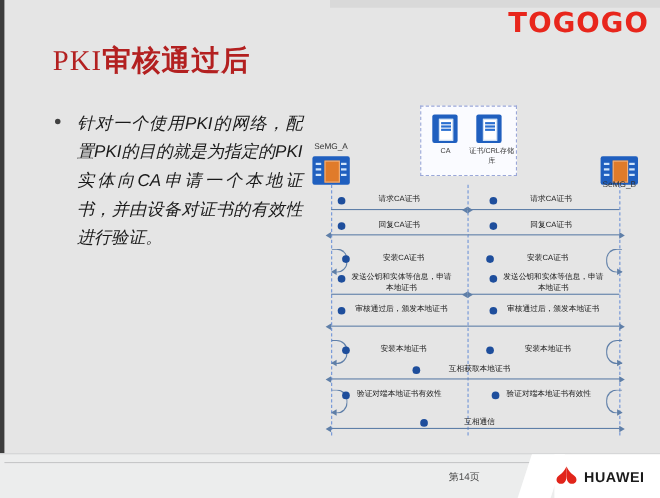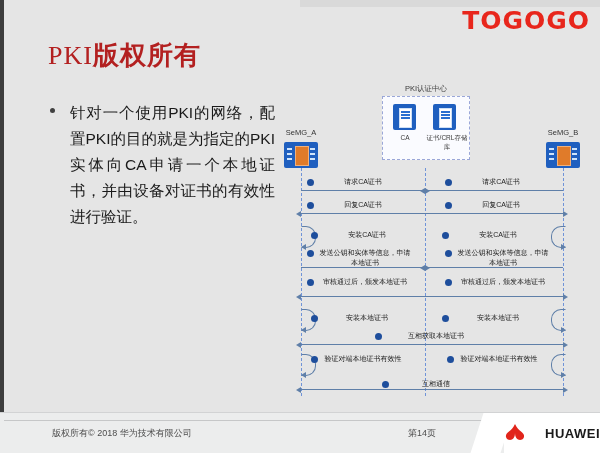--- a/index.html
+++ b/index.html
@@ -56,20 +56,21 @@
     color: #b32020;
     letter-spacing: 1px;
     white-space: nowrap;
   }
   .title b { font-weight: bold; }
 
   
   .bullet-wrap {
     position: absolute; left: 50px; top: 100px;
     width: 225px;
+    font-style: italic;
   }
   .bullet-dot {
     position: absolute; left: 0px; top: 8px;
     width: 5px; height: 5px; border-radius: 50%;
     background: #404040;
   }
   .bullet-text {
     margin-left: 20px;
     font-size: 15.5px;
     line-height: 26px;
@@ -140,21 +141,21 @@
                 23px 0 0 #cfe4fb, 23px 5px 0 #cfe4fb, 23px 10px 0 #cfe4fb;
   }
   .node.left  { left: 6px; }
   .node.right { left: 268px; }
   .node-lbl {
     position: absolute; top: 44px;
     font-size: 7.5px; color: #333;
     width: 60px; text-align: center;
   }
   .node-lbl.left  { left: -7px; }
-  .node-lbl.right { left: 255px; }
+  .node-lbl.right { left: 255px; margin-top: 35px; }
 
   
   .lifeline {
     position: absolute; top: 84px;
     width: 0; height: 228px;
     border-left: 1px dashed #6f93d8;
   }
   .lifeline.l { left: 23px; }
   .lifeline.c { left: 147px; }
   .lifeline.r { left: 285px; }
@@ -235,52 +236,51 @@
   .hw-slash {
     position: absolute; left: 477px; top: 0;
     width: 30px; height: 40px;
     background: #ffffff;
     transform: skewX(-18deg);
   }
   .hw-logo {
     position: absolute; left: 504px; top: 0;
     width: 96px; height: 40px;
     background: #ffffff;
-    display: flex; align-items: center; gap: 19px;
+    display: flex; align-items: center; gap: 5px;
   }
   .hw-mark { width: 22px; height: 20px; flex: none; }
   .hw-name {
     font-size: 13px; font-weight: bold;
     color: #1a1a1a; letter-spacing: .5px;
   }
 </style>
 </head>
 <body>
 
 <div class="slide">
 
   <div class="edge-strip"></div>
   <div class="top-grey-bar"></div>
 
   <div class="logo-block">
     <div class="logo-word">TOGOGO</div>
   </div>
 
   <div class="title">
-    <span>PKI</span><b>版权所有</b>
+    <span>PKI</span><b>审核通过后</b>
   </div>
 
   <div class="bullet-wrap">
     <div class="bullet-dot"></div>
     <div class="bullet-text">针对一个使用PKI的网络，配置PKI的目的就是为指定的PKI实体向CA申请一个本地证书，并由设备对证书的有效性进行验证。</div>
   </div>
 
   <div class="diagram">
 
-    <div class="ca-title">PKI认证中心</div>
     <div class="ca-box">
       <div class="srv a">
           <div class="inner"></div>
         </div>
       <div class="srv b">
           <div class="inner"></div>
         </div>
       <div class="ca-lbl a">CA</div>
       <div class="ca-lbl b">证书/CRL存储库</div>
     </div>
@@ -366,21 +366,20 @@
     <div class="arrow" style="left:23px; top:305px; width:262px;">
         <span class="ah left"></span>
         <span class="ah right"></span>
       </div>
     <div class="step" style="left:115px; top:295px; width:86px;"><span class="sd"></span><span>互相通信</span></div>
 
   </div>
 
   <div class="footer">
     <div class="divline"></div>
-    <div class="copyright">版权所有© 2018 华为技术有限公司</div>
     <div class="pagenum">第14页</div>
     <div class="hw-slash"></div>
     <div class="hw-logo">
       <svg class="hw-mark" viewBox="0 0 44 40">
         <path d="M22 2 C18 10 14 14 10 17 C6 20 3 23 4 28 C5 33 11 35 16 33 C20 31 22 26 22 20 Z" fill="#e1251b"></path>
         <path d="M22 2 C26 10 30 14 34 17 C38 20 41 23 40 28 C39 33 33 35 28 33 C24 31 22 26 22 20 Z" fill="#e1251b"></path>
       </svg>
       <span class="hw-name">HUAWEI</span>
     </div>
   </div>

